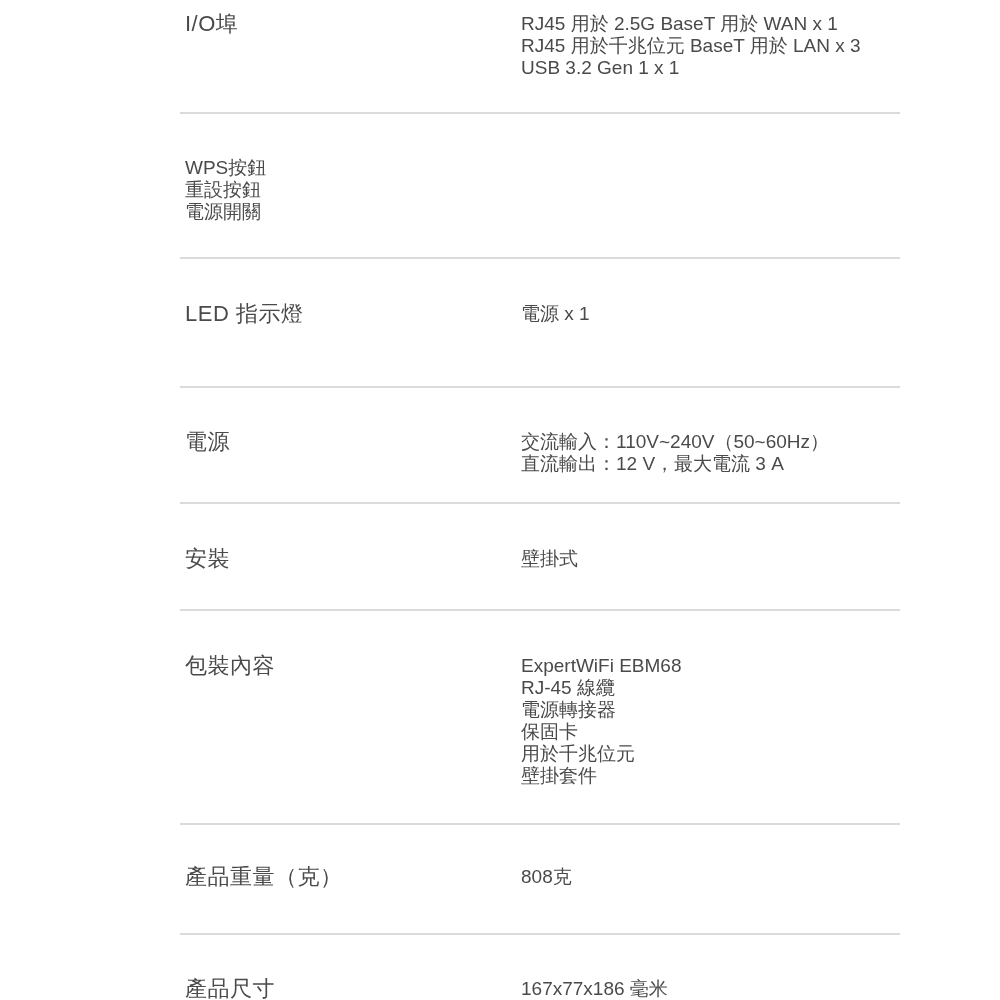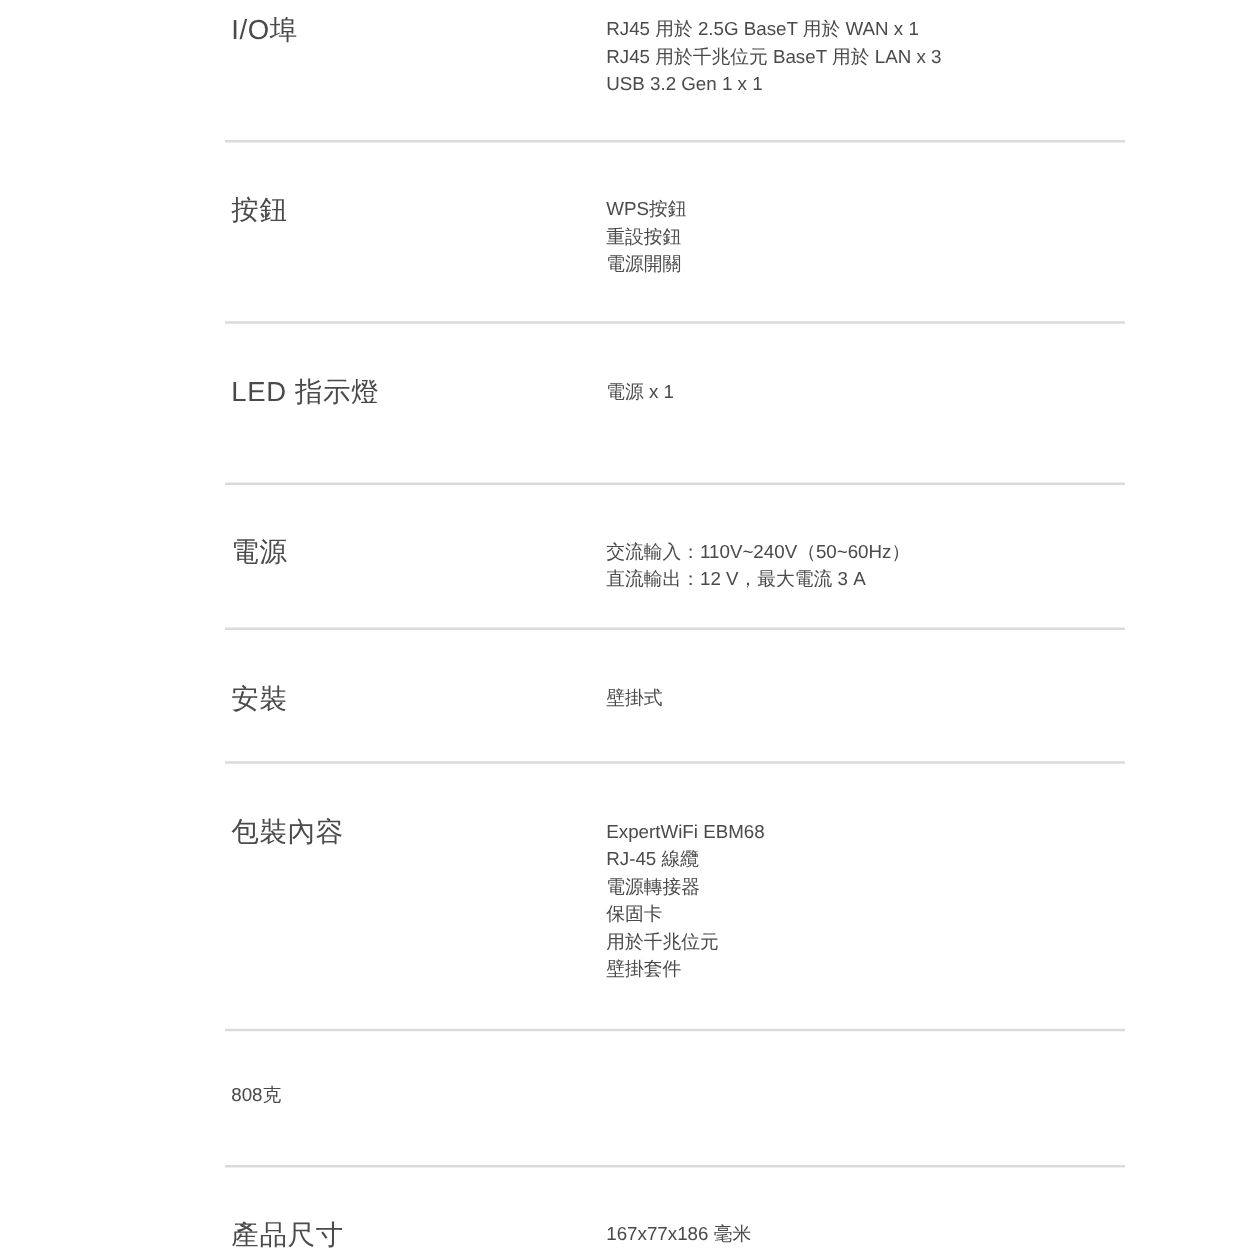--- a/index.html
+++ b/index.html
@@ -17,20 +17,21 @@
   }
   .spec-table {
     margin-left: 180px;
     width: 720px;
   }
   .spec-row {
     display: flex;
     align-items: flex-start;
     padding: 42px 0 38px 5px;
     border-bottom: 2px solid var(--divider-color);
+    gap: 36px;
   }
   
   .spec-row:nth-child(1) { padding-top: 12px; padding-bottom: 33px; }
   .spec-row:nth-child(2) { padding-bottom: 34px; }
   .spec-row:nth-child(3) { padding-top: 43px; padding-bottom: 60px; }
   .spec-row:nth-child(4) { padding-bottom: 27px; }
   .spec-row:nth-child(5) { padding-top: 43px; }
   .spec-row:nth-child(6) { padding-top: 43px; padding-bottom: 36px; }
   .spec-row:nth-child(7) { padding-top: 40px; padding-bottom: 44px; }
   .spec-row:nth-child(8) { border-bottom: none; }
@@ -41,40 +42,39 @@
     line-height: 24px;
     font-weight: 400;
     color: var(--text-color);
     letter-spacing: 0.5px;
   }
   .spec-values {
     flex: 1 1 auto;
     padding-top: 1px;
   }
   .spec-value-line {
-    font-size: 15px;
+    font-size: 19px;
     line-height: 22px;
     color: var(--text-color);
   }
 </style>
 </head>
 <body>
 
 <div class="spec-table" id="spec-table">
   <div class="spec-row">
     <div class="spec-label">I/O埠</div>
     <div class="spec-values">
         <div class="spec-value-line">RJ45 用於 2.5G BaseT 用於 WAN x 1</div>
         <div class="spec-value-line">RJ45 用於千兆位元 BaseT 用於 LAN x 3</div>
         <div class="spec-value-line">USB 3.2 Gen 1 x 1</div>
       </div>
   </div>
 
   <div class="spec-row">
-    <div class="spec-label">按鈕</div>
     <div class="spec-values">
         <div class="spec-value-line">WPS按鈕</div>
         <div class="spec-value-line">重設按鈕</div>
         <div class="spec-value-line">電源開關</div>
       </div>
   </div>
 
   <div class="spec-row">
     <div class="spec-label">LED 指示燈</div>
     <div class="spec-values">
@@ -103,20 +103,21 @@
         <div class="spec-value-line">ExpertWiFi EBM68</div>
         <div class="spec-value-line">RJ-45 線纜</div>
         <div class="spec-value-line">電源轉接器</div>
         <div class="spec-value-line">保固卡</div>
         <div class="spec-value-line">用於千兆位元</div>
         <div class="spec-value-line">壁掛套件</div>
       </div>
   </div>
 
   <div class="spec-row">
+    <div class="spec-label">產品重量（克）</div>
     <div class="spec-values">
         <div class="spec-value-line">808克</div>
       </div>
   </div>
 
   <div class="spec-row">
     <div class="spec-label">產品尺寸</div>
     <div class="spec-values">
         <div class="spec-value-line">167x77x186 毫米</div>
       </div>

